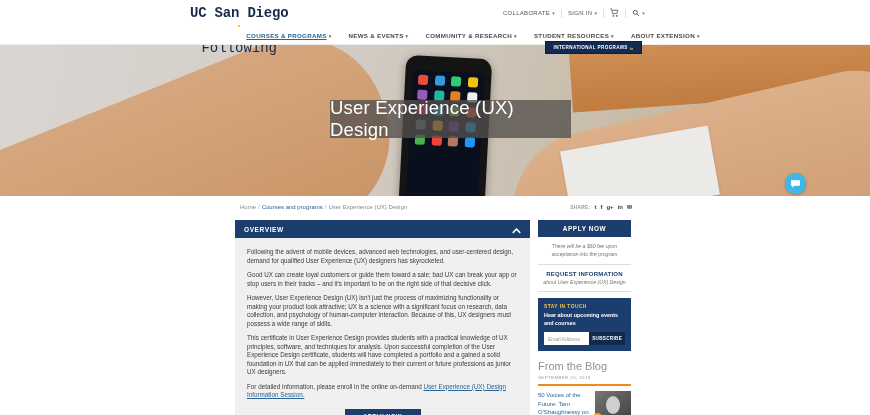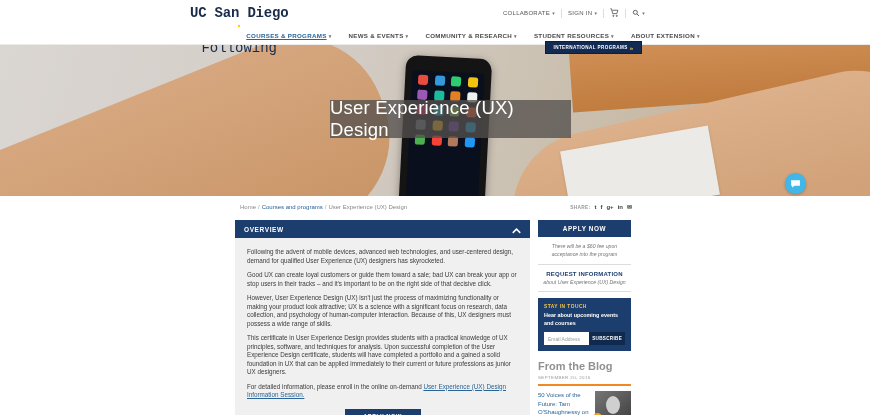--- a/index.html
+++ b/index.html
@@ -101,21 +101,21 @@
   .req-sub { margin-top:2px; font-size:5.2px; font-style:italic; color:#777; text-align:center; }
   .sit-box { margin-top:6px; background:#1c3e6e; padding:6px; }
   .sit-label { color:#f5c64f; font-size:4.8px; font-weight:700; letter-spacing:.5px; }
   .sit-text { color:#fff; font-size:5.4px; font-weight:700; margin-top:3px; line-height:1.4; }
   .sit-row { margin-top:5px; display:flex; height:13px; }
   .sit-input { flex:1; min-width:0; border:0; background:#fff; font-size:5px; padding:0 4px;
                font-family:inherit; color:#333; }
   .sit-input::placeholder { color:#999; }
   .sit-btn { border:0; background:#10294e; color:#fff; font-size:4.6px; font-weight:700;
              padding:0 3px; letter-spacing:.3px; font-family:inherit; cursor:pointer; }
-  .blog-heading { margin-top:9px; font-size:11px; color:#919191; font-weight:700; }
+  .blog-heading { margin-top:9px; font-size:11px; color:#919191; font-weight:400; }
   .blog-date { margin-top:3px; font-size:4.4px; color:#999; letter-spacing:.4px; }
   .blog-post { margin-top:4px; border-top:2px solid #f08921; padding-top:5px; display:flex; }
   .post-left { flex:1; }
   .post-title { font-size:6px; line-height:1.4; color:#2a6496; cursor:pointer; }
   .post-thumb { width:36px; height:34px; margin-left:5px; position:relative; flex:none;
                 background:linear-gradient(140deg,#767676,#3c3c3c); }
   .thumb-face { position:absolute; left:11px; top:5px; width:14px; height:18px; border-radius:50%;
                 background:#cfcfcf; }
   .thumb-dot { position:absolute; left:-2px; bottom:3px; width:9px; height:9px; border-radius:50%;
                background:#f0a63c; }

